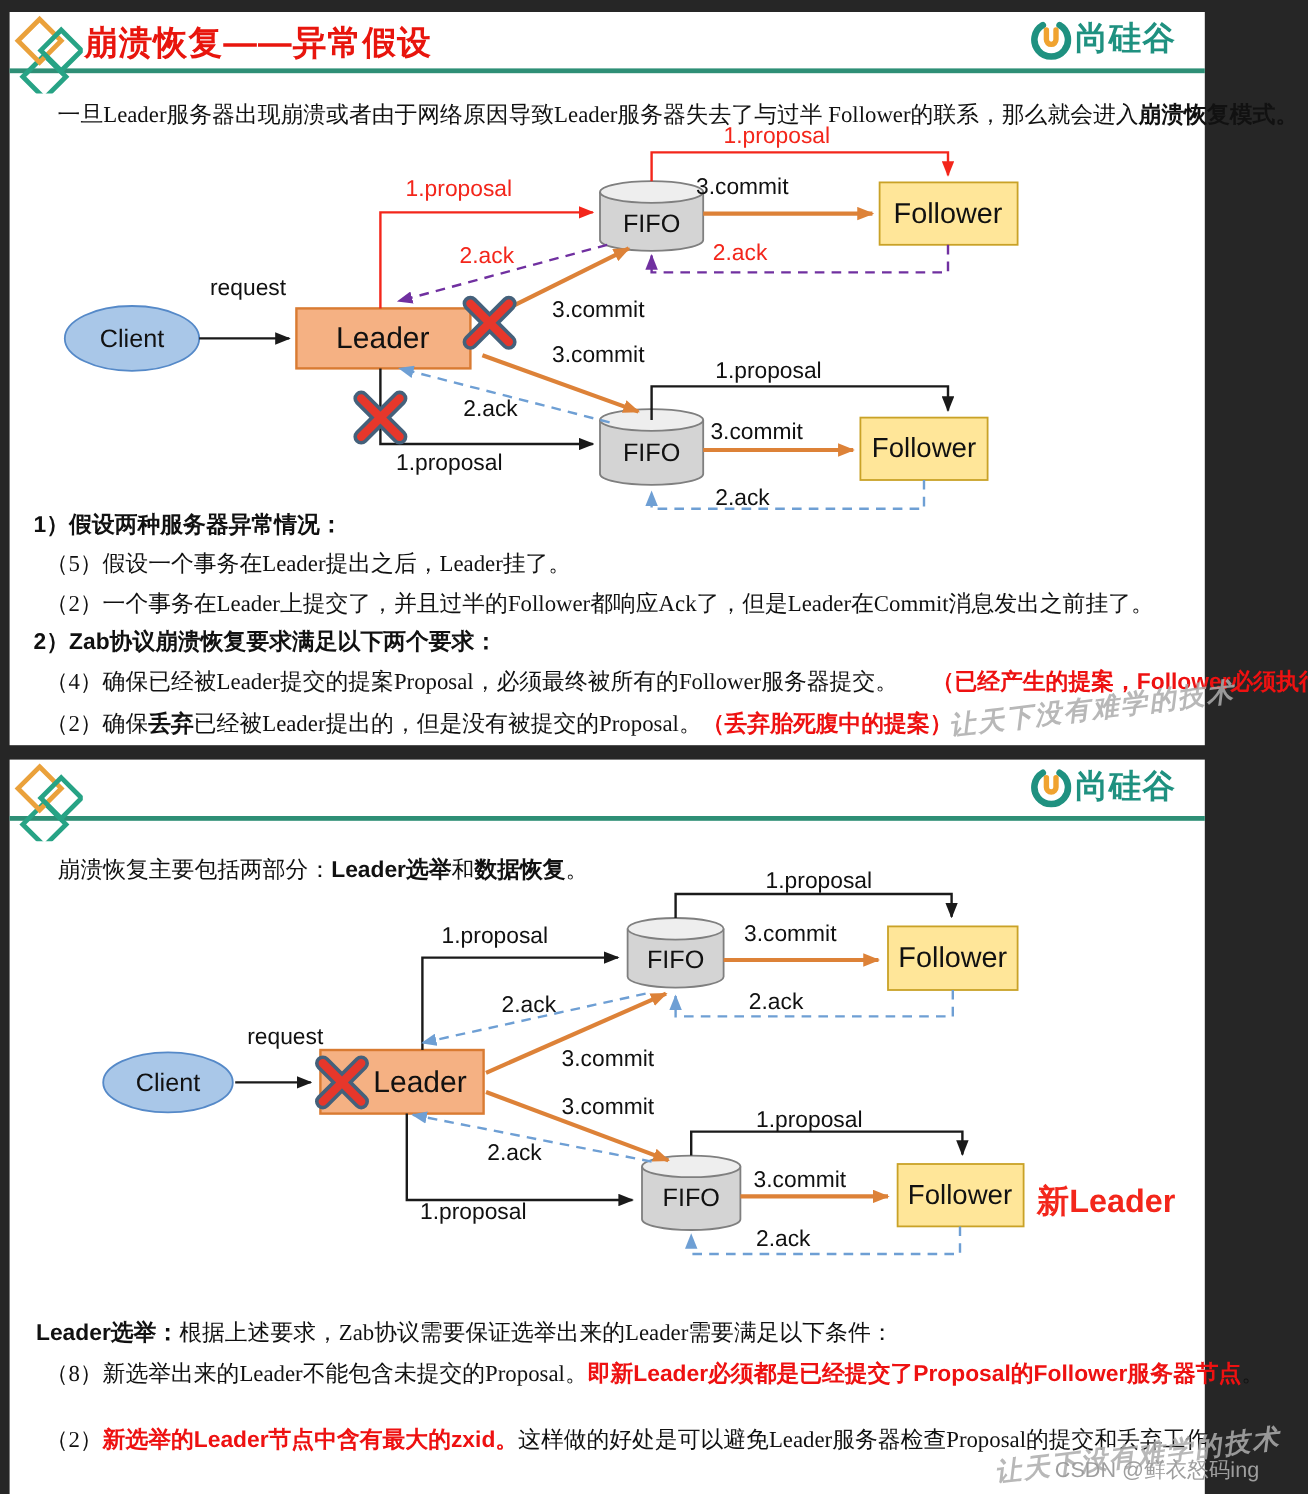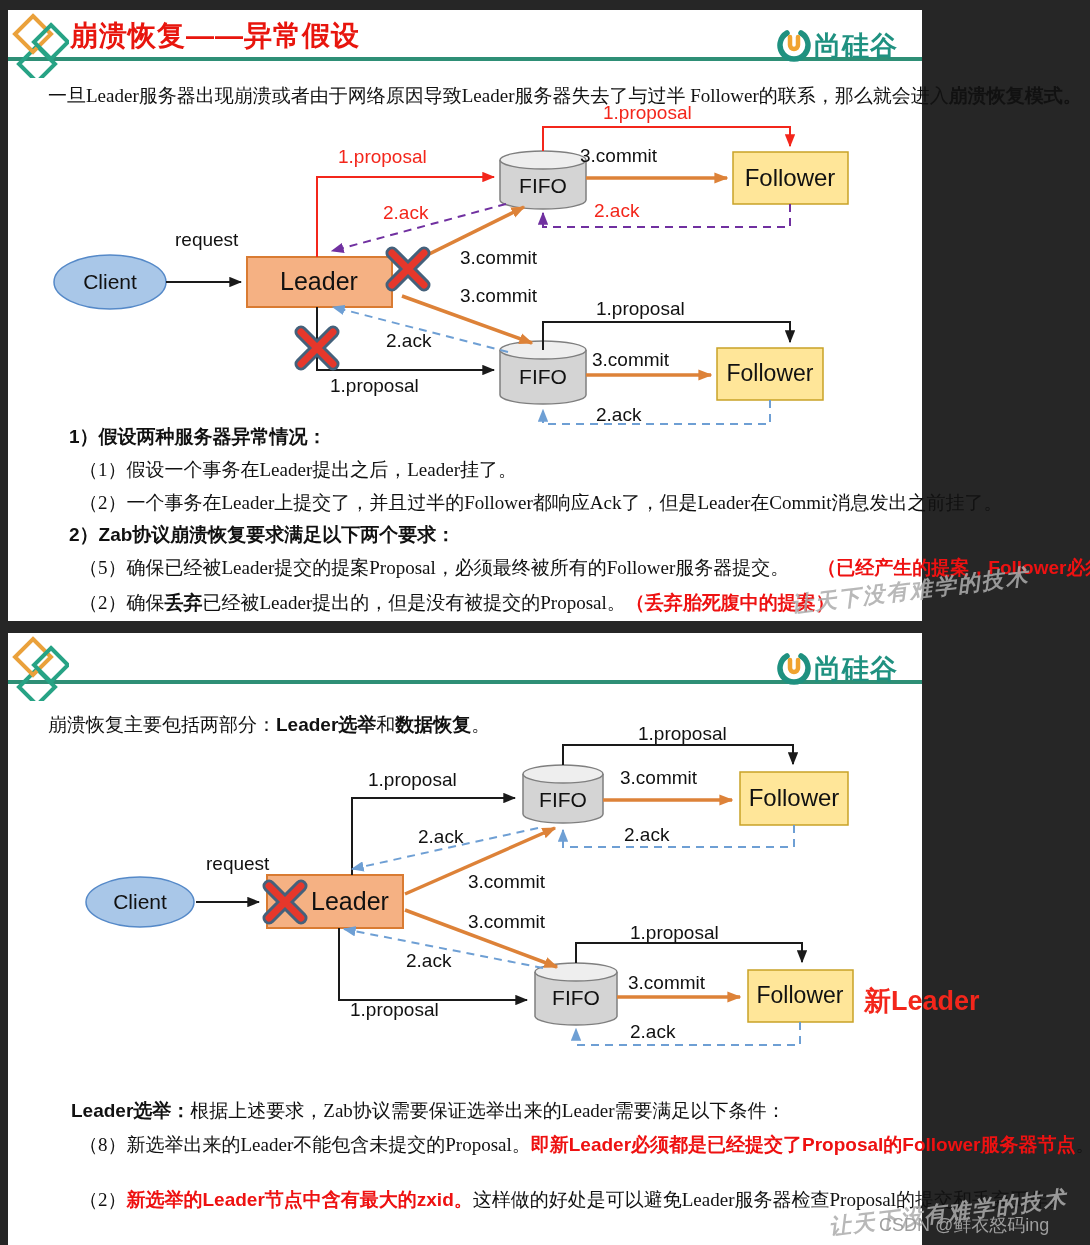--- a/index.html
+++ b/index.html
@@ -1,44 +1,44 @@
 <!DOCTYPE html>
 <html><head>
 <meta charset="utf-8">
 <style>
   html,body{margin:0;padding:0;background:#262626;}
   .page{position:relative;width:1090px;height:1245px;background:#262626;overflow:hidden;
         font-family:"Liberation Sans",sans-serif;}
-  .slide{position:absolute;left:8px;width:914px;background:#ffffff;}
+  .slide{position:absolute;left:8px;width:996px;background:#ffffff;}
   #slide1{top:10px;height:611px;}
   #slide2{top:633px;height:612px;}
 
   .rule{position:absolute;top:47px;left:0;right:0;height:4px;background:#2E8F76;z-index:1;}
   .diamonds{position:absolute;top:2px;left:3px;z-index:2;}
   .slide-title{position:absolute;left:62px;top:7px;margin:0;font-size:28px;font-weight:bold;
                color:#E8150D;letter-spacing:1px;white-space:nowrap;
                font-family:"Liberation Sans",sans-serif;}
-  .brand{position:absolute;right:24px;top:18px;display:flex;align-items:flex-start;gap:3px;z-index:2;}
+  .brand{position:absolute;right:24px;top:4px;display:flex;align-items:flex-end;gap:3px;z-index:2;}
   .brand-text{font-size:27px;font-weight:bold;color:#1F9180;letter-spacing:1px;}
 
   .intro{position:absolute;font-size:19px;color:#111;white-space:nowrap;
          font-family:"Liberation Serif",serif;}
   #slide1 .intro{left:40px;top:54px;}
   #slide2 .intro{left:40px;top:60px;text-align:right;}
   .bold-sans{font-weight:bold;font-family:"Liberation Sans",sans-serif;}
 
   .diagram{position:absolute;left:0;}
   #slide1 .diagram{top:90px;}
   #slide2 .diagram{top:85px;}
 
   .dl{font-size:19px;fill:#111;font-family:"Liberation Sans",sans-serif;}
   .dlr{fill:#F3261B;}
   .nl{fill:#111;font-family:"Liberation Sans",sans-serif;}
 
-  .tline{position:absolute;font-size:19px;color:#111;white-space:nowrap;margin-left:41px;}
+  .tline{position:absolute;font-size:19px;color:#111;white-space:nowrap;}
   .serif{font-family:"Liberation Serif",serif;}
   .hsans{font-weight:bold;font-family:"Liberation Sans",sans-serif;font-size:19px;}
   .rednote{color:#EE1111;font-weight:bold;font-family:"Liberation Sans",sans-serif;}
   .gap{margin-left:28px;}
   .newleader{fill:#F3261B;font-weight:bold;font-size:27px;font-family:"Liberation Sans",sans-serif;}
 
   .wm-script{position:absolute;color:#ACACAC;opacity:.85;font-family:"Liberation Serif",serif;
              font-style:italic;font-weight:bold;font-size:22px;letter-spacing:2px;
              transform:rotate(-7deg);white-space:nowrap;z-index:3;}
   .wm-csdn{position:absolute;color:#9E9E9E;font-size:18px;white-space:nowrap;z-index:4;}
@@ -147,24 +147,24 @@
         <path d="M-16,-16 L16,16 M16,-16 L-16,16" stroke="#44617B" stroke-width="13" stroke-linecap="round" fill="none"></path>
         <path d="M-16,-16 L16,16 M16,-16 L-16,16" stroke="#E6372B" stroke-width="7" stroke-linecap="round" fill="none"></path>
       </g>
       <g transform="translate(309,248)">
         <path d="M-16,-16 L16,16 M16,-16 L-16,16" stroke="#44617B" stroke-width="13" stroke-linecap="round" fill="none"></path>
         <path d="M-16,-16 L16,16 M16,-16 L-16,16" stroke="#E6372B" stroke-width="7" stroke-linecap="round" fill="none"></path>
       </g>
     </svg>
 
     <div class="tline hsans" style="left:20px;top:414px">1）假设两种服务器异常情况：</div>
-    <div class="tline serif" style="left:30px;top:447px">（1）假设一个事务在Leader提出之后，Leader挂了。</div>
+    <div class="tline serif" style="left:30px;top:447px">（5）假设一个事务在Leader提出之后，Leader挂了。</div>
     <div class="tline serif" style="left:30px;top:480px">（2）一个事务在Leader上提交了，并且过半的Follower都响应Ack了，但是Leader在Commit消息发出之前挂了。</div>
     <div class="tline hsans" style="left:20px;top:512px">2）Zab协议崩溃恢复要求满足以下两个要求：</div>
-    <div class="tline serif" style="left:30px;top:545px"><span>（5）确保已经被Leader提交的提案Proposal，必须最终被所有的Follower服务器提交。</span><span class="rednote gap">（已经产生的提案，Follower必须执行）</span></div>
+    <div class="tline serif" style="left:30px;top:545px"><span>（4）确保已经被Leader提交的提案Proposal，必须最终被所有的Follower服务器提交。</span><span class="rednote gap">（已经产生的提案，Follower必须执行）</span></div>
     <div class="tline serif" style="left:30px;top:580px"><span>（2）确保</span><span class="bold-sans">丢弃</span><span>已经被Leader提出的，但是没有被提交的Proposal。</span><span class="rednote">（丢弃胎死腹中的提案）</span></div>
     <div class="wm-script" style="left:782px;top:566px">让天下没有难学的技术</div>
   </section>
 
   <section class="slide" id="slide2">
     <svg class="diamonds" width="58" height="66" viewBox="0 0 58 66">
       <polygon points="26,34 44,52 26,70 8,52" fill="none" stroke="#27A385" stroke-width="4"></polygon>
       <polygon points="22,4 40,22 22,40 4,22" fill="none" stroke="#EAA13B" stroke-width="4"></polygon>
       <polygon points="40,13 57,30 40,47 23,30" fill="none" stroke="#27A385" stroke-width="4"></polygon>
     </svg>

